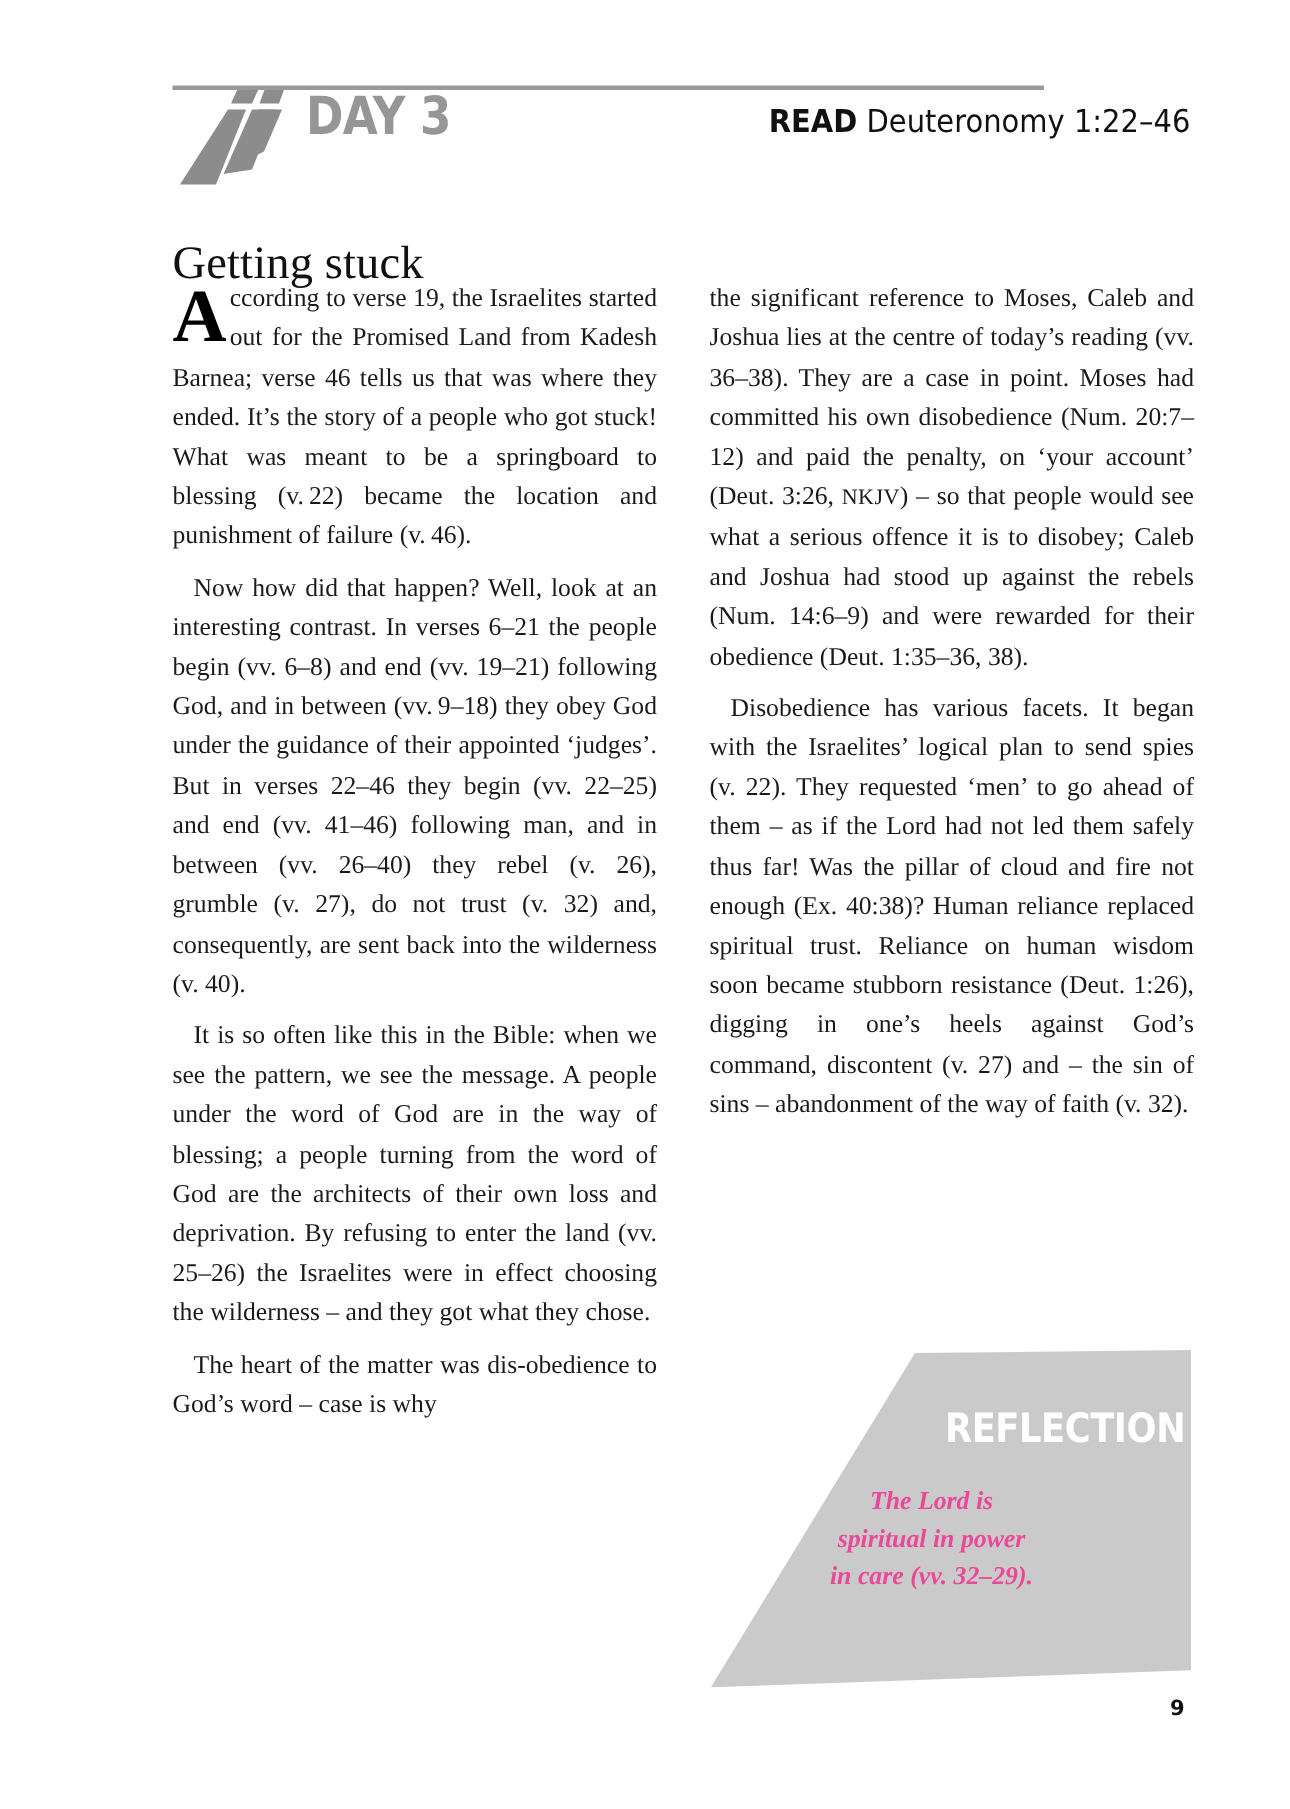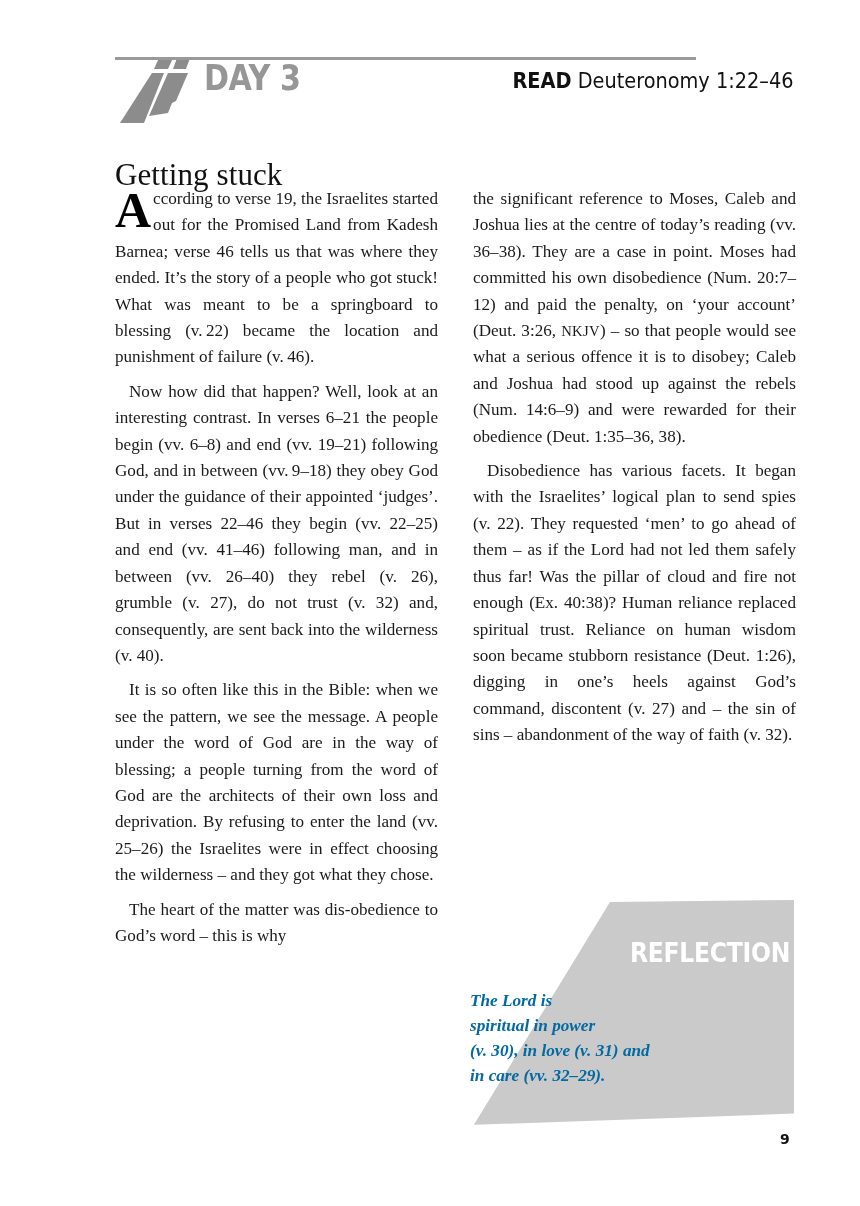--- a/index.html
+++ b/index.html
@@ -161,26 +161,27 @@
     color: #ffffff;
     transform: scaleX(0.87);
     transform-origin: right top;
     white-space: nowrap;
   }
   .reflection-text {
     position: absolute;
     left: 0;
     right: 22px;
     top: 88px;
+    text-align: center;
     font-family: "Liberation Serif", serif;
     font-style: italic;
     font-weight: 700;
     font-size: 17.2px;
     line-height: 25px;
-    color: #0369a1;
+    color: #ec4899;
   }
   .reflection-text span { display: block; }
 
   
   .page-number {
     position: absolute;
     left: 762px;
     top: 1131px;
     font-family: "DejaVu Sans", sans-serif;
     font-weight: 700;
@@ -213,34 +214,33 @@
   <div class="header-rule"></div>
 
   <h1 class="article-title">Getting stuck</h1>
 
   <div class="col col-left">
     <p class="first">
       <span class="dropcap">A</span><span>ccording to verse 19, the Israelites started out for the Promised Land from Kadesh Barnea; verse 46 tells us that was where they ended. It’s the story of a people who got stuck! What was meant to be a springboard to blessing (v. 22) became the location and punishment of failure (v. 46).</span>
     </p>
     <p>Now how did that happen? Well, look at an interesting contrast. In verses 6–21 the people begin (vv. 6–8) and end (vv. 19–21) following God, and in between (vv. 9–18) they obey God under the guidance of their appointed ‘judges’. But in verses 22–46 they begin (vv. 22–25) and end (vv. 41–46) following man, and in between (vv. 26–40) they rebel (v. 26), grumble (v. 27), do not trust (v. 32) and, consequently, are sent back into the wilderness (v. 40).</p>
     <p>It is so often like this in the Bible: when we see the pattern, we see the message. A people under the word of God are in the way of blessing; a people turning from the word of God are the architects of their own loss and deprivation. By refusing to enter the land (vv. 25–26) the Israelites were in effect choosing the wilderness – and they got what they chose.</p>
-    <p>The heart of the matter was dis-obedience to God’s word – this is why</p>
+    <p>The heart of the matter was dis-obedience to God’s word – case is why</p>
   </div>
 
   <div class="col col-right">
     <p class="first"><span>the significant reference to Moses, Caleb and Joshua lies at the centre of today’s reading (vv. 36–38). They are a case in point. Moses had committed his own disobedience (Num. 20:7–12) and paid the penalty, on ‘your account’ (Deut. 3:26, </span><span class="smallcaps">NKJV</span><span>) – so that people would see what a serious offence it is to disobey; Caleb and Joshua had stood up against the rebels (Num. 14:6–9) and were rewarded for their obedience (Deut. 1:35–36, 38).</span></p>
     <p>Disobedience has various facets. It began with the Israelites’ logical plan to send spies (v. 22). They requested ‘men’ to go ahead of them – as if the Lord had not led them safely thus far! Was the pillar of cloud and fire not enough (Ex. 40:38)? Human reliance replaced spiritual trust. Reliance on human wisdom soon became stubborn resistance (Deut. 1:26), digging in one’s heels against God’s command, discontent (v. 27) and – the sin of sins – abandonment of the way of faith (v. 32).</p>
   </div>
 
   <div class="reflection">
     <div class="reflection-shape"></div>
     <div class="reflection-heading">REFLECTION</div>
     <div class="reflection-text">
       <span>The Lord is</span>
       <span>spiritual in power</span>
-      <span>(v. 30), in love (v. 31) and</span>
       <span>in care (vv. 32–29).</span>
     </div>
   </div>
 
   <div class="page-number">9</div>
 
 </div>
 
 </body></html>

